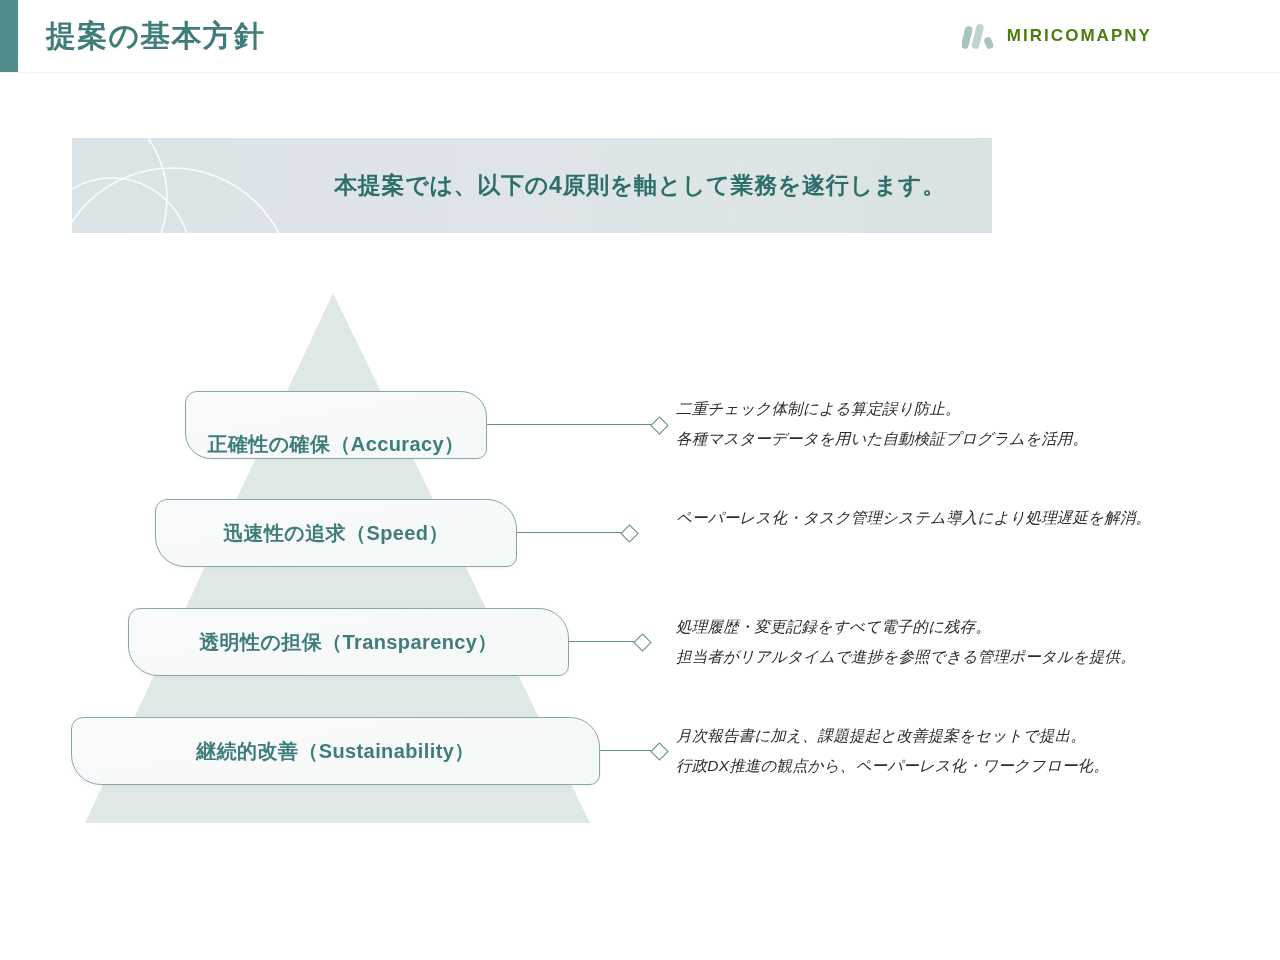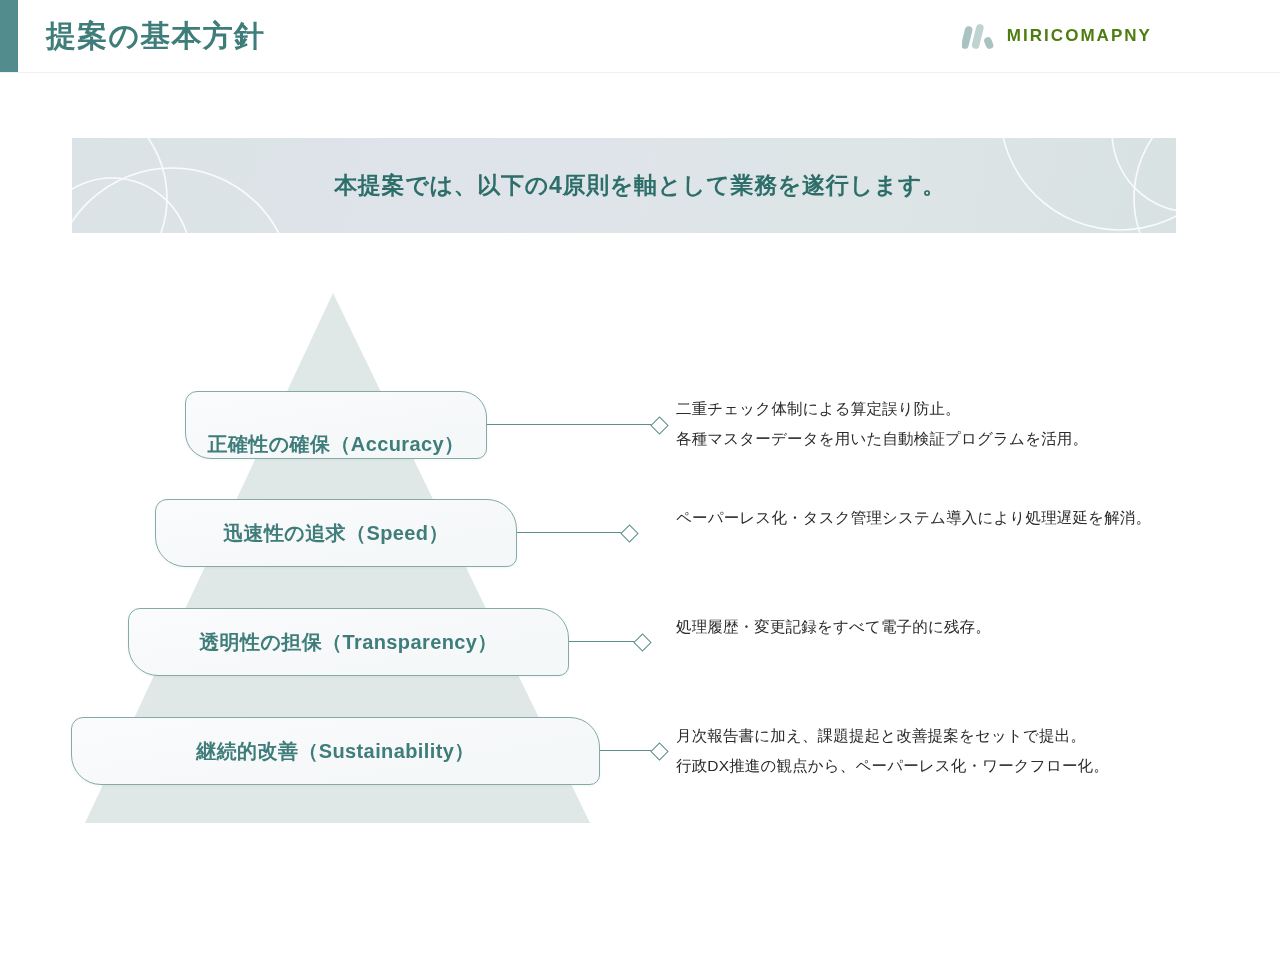--- a/index.html
+++ b/index.html
@@ -71,21 +71,21 @@
     font-weight: 600;
     color: #4d7c0f;
     white-space: nowrap;
   }
 
   
   .banner {
     position: absolute;
     left: 72px;
     top: 138px;
-    width: 1104px;
+    width: 920px;
     height: 95px;
     background: linear-gradient(100deg, #dbe3e6 0%, #dfe4ea 42%, #dde5e6 72%, #d9e2e3 100%);
     overflow: hidden;
   }
   .banner-deco {
     position: absolute;
     left: 0; top: 0;
     width: 1136px;
     height: 95px;
     pointer-events: none;
@@ -177,20 +177,21 @@
     position: absolute;
     left: 676px;
     width: 540px;
   }
   .desc-line {
     font-size: 15.5px;
     line-height: 30px;
     color: #2b2b2b;
     letter-spacing: 0.01em;
     white-space: nowrap;
+    font-style: italic;
   }
 </style>
 </head>
 <body>
 
 <div class="header">
   <div class="header-accent"></div>
   <div class="page-title">提案の基本方針</div>
   <div class="logo">
     <svg class="logo-mark" viewBox="0 0 34 28">
@@ -254,20 +255,21 @@
     <div class="card" style="width:441px;">
       <span class="card-label">透明性の担保（Transparency）</span>
     </div>
     <div class="connector" style="left:441px; top:28px; width:79px;">
       <div class="line" style="width:69px;"></div>
       <div class="diamond" style="left:67px;"></div>
     </div>
   </div>
   <div class="desc" style="top:612px;">
     <div class="desc-line">処理履歴・変更記録をすべて電子的に残存。</div>
+    <div class="desc-line">担当者がリアルタイムで進捗を参照できる管理ポータルを提供。</div>
   </div>
 
   <div class="row r4" style="left:71px; top:717px; width:594px;">
     <div class="card" style="width:529px;">
       <span class="card-label">継続的改善（Sustainability）</span>
     </div>
     <div class="connector" style="left:529px; top:28px; width:66px;">
       <div class="line" style="width:55px;"></div>
       <div class="diamond" style="left:53px;"></div>
     </div>

